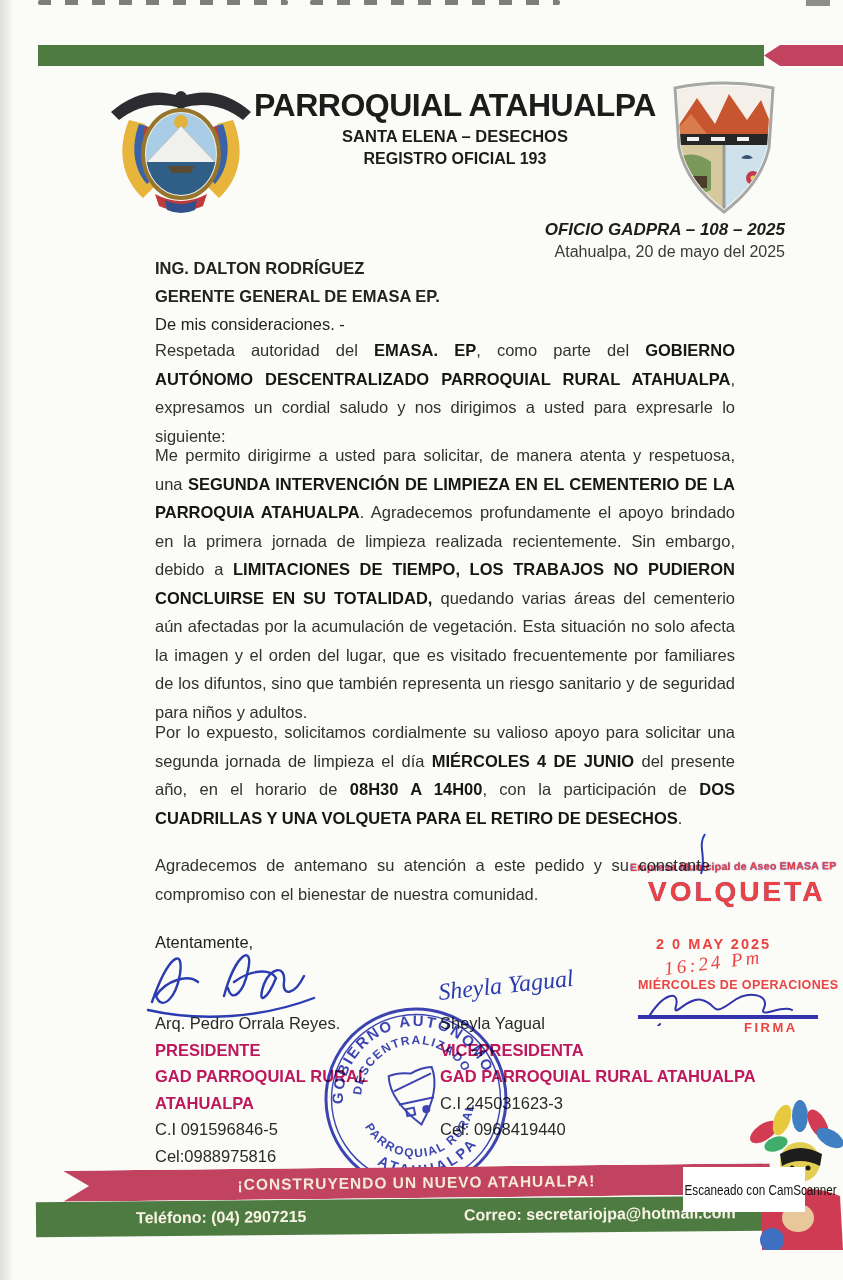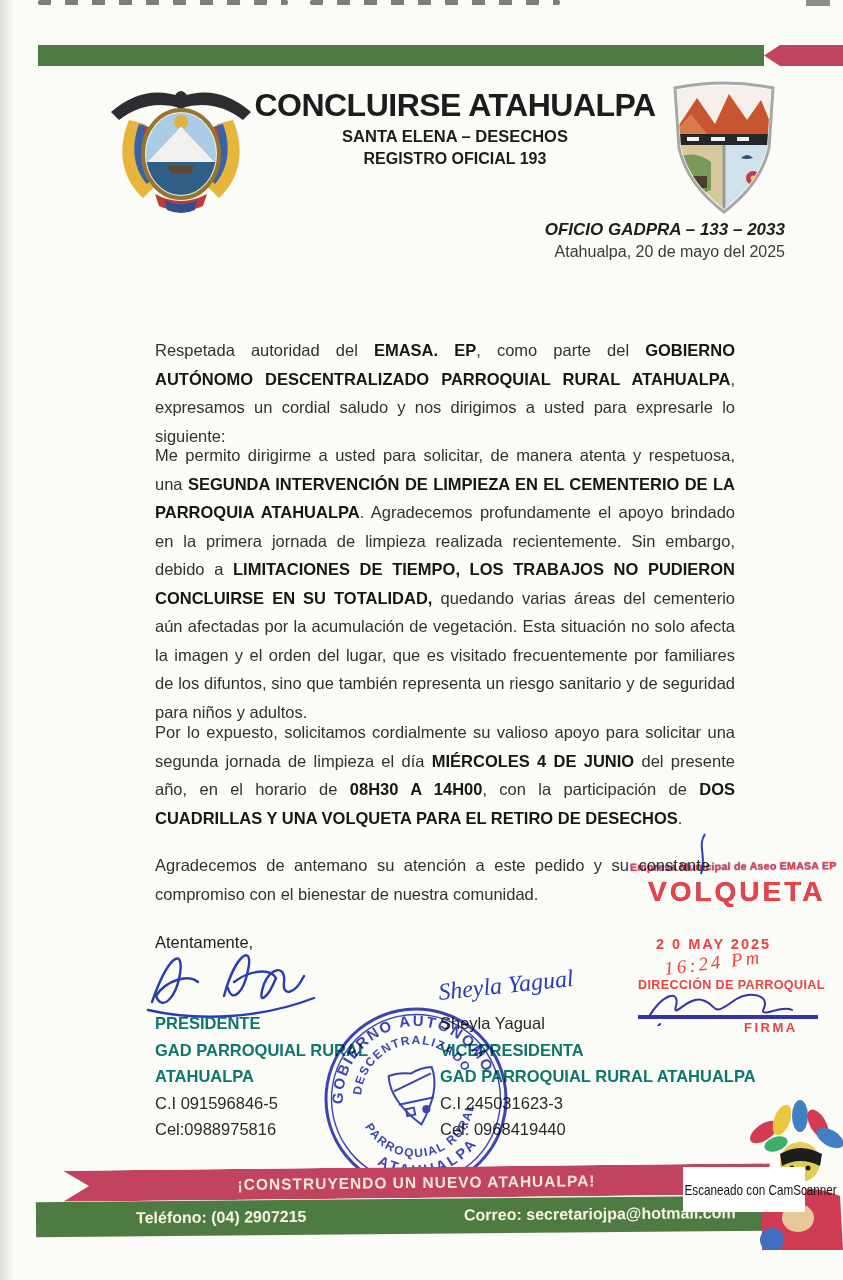--- a/index.html
+++ b/index.html
@@ -32,21 +32,21 @@
 
   
   .bodytext{width:580px;left:155px;font-size:16.5px;line-height:28.5px;
     text-align:justify;color:#313131;}
   .bodytext b{color:#161616;}
   .plainline{font-size:16.5px;line-height:28px;color:#222;}
   .bold{font-weight:800;}
 
   
   .signer{font-size:16.5px;line-height:26.5px;color:#2a2a2a;}
-  .signer .b{font-weight:800;color:#0f766e;}
+  .signer .b{font-weight:800;color:#be185d;}
   .script{font-family:"Liberation Serif",serif;font-style:italic;color:#2b3db5;}
 
   
   .rec{color:#ef4444;mix-blend-mode:multiply;text-decoration:underline;}
   .rec-company{font-size:10.5px;font-weight:800;letter-spacing:.3px;
     text-shadow:0 0 1.2px rgba(40,40,180,.9);transform:rotate(-.5deg);white-space:nowrap;}
   .rec-main{font-size:28px;font-weight:800;letter-spacing:3px;text-shadow:0 0 .7px #3434b2;}
   .rec-date{font-size:14.5px;font-weight:800;letter-spacing:2px;}
   .rec-time{font-family:"Liberation Serif",serif;font-style:italic;font-size:19px;transform:rotate(-7deg);letter-spacing:3px;}
   .rec-dept{font-size:12.5px;font-weight:800;letter-spacing:.4px;white-space:nowrap;}
@@ -107,21 +107,21 @@
         <rect x="48" y="80" width="76" height="34" fill="#2f5e87"></rect>
         <path d="M72,84 h28 l-5,7 h-18 Z" fill="#5b4a33"></path>
       </g>
 
       <path d="M60,112 Q86,126 112,112 L108,124 Q86,134 64,124 Z" fill="#bf3a3a"></path>
       <path d="M70,118 Q86,126 102,118 L100,128 Q86,134 72,128 Z" fill="#32508c"></path>
     </svg>
   </div>
 
   <div class="abs head-center">
-    <div class="head-title">CONCLUIRSE ATAHUALPA</div>
+    <div class="head-title">PARROQUIAL ATAHUALPA</div>
     <div class="head-sub2">SANTA ELENA – DESECHOS</div>
     <div class="head-sub3">REGISTRO OFICIAL 193</div>
   </div>
 
   <div class="abs" style="left:663px;top:80px;width:122px;height:138px;">
     <svg width="122" height="138" viewBox="0 0 122 138">
       <path d="M12,8 Q61,-2 110,8 L106,68 Q98,104 61,132 Q24,104 16,68 Z" fill="#fdfdfa" stroke="#a7a7a5" stroke-width="3"></path>
       <clipPath id="shieldclip">
           <path d="M14,10 Q61,0 108,10 L104,67 Q96,102 61,129 Q26,102 18,67 Z"></path>
         </clipPath>
@@ -139,24 +139,29 @@
         <rect x="61" y="65" width="51" height="70" fill="#cfe2ec"></rect>
         <path d="M78,78 q6,-6 12,0 q-6,2 -12,0" fill="#34506e"></path>
         <circle cx="90" cy="98" r="7" fill="#c23a50"></circle>
         <circle cx="90" cy="98" r="2.5" fill="#f0d24a"></circle>
         <rect x="59.5" y="65" width="3" height="70" fill="#9b9b98"></rect>
       </g>
     </svg>
   </div>
 
   <div class="abs ref-block">
-    <div class="ref-oficio">OFICIO GADPRA – 133 – 2033</div>
+    <div class="ref-oficio">OFICIO GADPRA – 108 – 2025</div>
     <div class="ref-date">Atahualpa, 20 de mayo del 2025</div>
   </div>
 
+  <div class="abs" style="left:155px;top:254px;width:580px;">
+    <div class="plainline bold">ING. DALTON RODRÍGUEZ</div>
+    <div class="plainline bold">GERENTE GENERAL DE EMASA EP.</div>
+    <div class="plainline">De mis consideraciones. -</div>
+  </div>
 
   <div class="abs bodytext" style="top:336px;"><span>Respetada autoridad del </span><b>EMASA. EP</b><span>, como parte del </span><b>GOBIERNO AUTÓNOMO DESCENTRALIZADO PARROQUIAL RURAL ATAHUALPA</b><span>, expresamos un cordial saludo y nos dirigimos a usted para expresarle lo siguiente:</span></div>
   <div class="abs bodytext" style="top:441px;"><span>Me permito dirigirme a usted para solicitar, de manera atenta y respetuosa, una </span><b>SEGUNDA INTERVENCIÓN DE LIMPIEZA EN EL CEMENTERIO DE LA PARROQUIA ATAHUALPA</b><span>. Agradecemos profundamente el apoyo brindado en la primera jornada de limpieza realizada recientemente. Sin embargo, debido a </span><b>LIMITACIONES DE TIEMPO, LOS TRABAJOS NO PUDIERON CONCLUIRSE EN SU TOTALIDAD,</b><span> quedando varias áreas del cementerio aún afectadas por la acumulación de vegetación. Esta situación no solo afecta la imagen y el orden del lugar, que es visitado frecuentemente por familiares de los difuntos, sino que también representa un riesgo sanitario y de seguridad para niños y adultos.</span></div>
   <div class="abs bodytext" style="top:718px;"><span>Por lo expuesto, solicitamos cordialmente su valioso apoyo para solicitar una segunda jornada de limpieza el día </span><b>MIÉRCOLES 4 DE JUNIO</b><span> del presente año, en el horario de </span><b>08H30 A 14H00</b><span>, con la participación de </span><b>DOS CUADRILLAS Y UNA VOLQUETA PARA EL RETIRO DE DESECHOS</b><span>.</span></div>
   <div class="abs bodytext" style="top:851px;width:555px;"><span>Agradecemos de antemano su atención a este pedido y su constante compromiso con el bienestar de nuestra comunidad.</span></div>
 
   <svg class="abs" style="left:693px;top:832px;" width="22" height="44">
     <path d="M12,2 C4,14 14,24 8,42" stroke="#2b3db5" stroke-width="2" fill="none"></path>
   </svg>
 
@@ -167,20 +172,21 @@
       <path d="M14,64 C30,18 46,8 42,36 C38,60 24,74 18,58 C28,42 50,36 60,44"></path>
       <path d="M86,58 C98,14 116,6 110,32 C106,54 94,66 90,50"></path>
       <path d="M96,44 C112,32 132,30 138,40 C130,60 118,70 126,46 C132,30 148,26 146,44 C144,58 156,58 166,38"></path>
       <path d="M10,72 C62,84 124,80 176,60"></path>
     </g>
   </svg>
 
   <div class="abs script stamp-blend" style="left:438px;top:972px;font-size:24px;transform:rotate(-6deg);">Sheyla Yagual</div>
 
   <div class="abs signer" style="left:155px;top:1010px;width:300px;">
+    <div>Arq. Pedro Orrala Reyes.</div>
     <div class="b">PRESIDENTE</div>
     <div class="b">GAD PARROQUIAL RURAL ATAHUALPA</div>
     <div>C.I 091596846-5</div>
     <div>Cel:0988975816</div>
   </div>
   <div class="abs signer" style="left:440px;top:1010px;width:320px;">
     <div>Sheyla Yagual</div>
     <div class="b">VICEPRESIDENTA</div>
     <div class="b">GAD PARROQUIAL RURAL ATAHUALPA</div>
     <div>C.I 245031623-3</div>
@@ -213,21 +219,21 @@
         <rect x="84" y="104" width="8" height="7"></rect>
       </g>
     </svg>
   </div>
 
   <div class="abs rec" style="left:612px;top:860px;width:231px;height:170px;">
     <div class="abs rec-company" style="left:18px;top:0;">Empresa Municipal de Aseo EMASA EP</div>
     <div class="abs rec-main" style="left:36px;top:16px;">VOLQUETA</div>
     <div class="abs rec-date" style="left:44px;top:76px;text-align:right;">2 0 MAY 2025</div>
     <div class="abs rec-time" style="left:52px;top:92px;">16:24 Pm</div>
-    <div class="abs rec-dept" style="left:26px;top:118px;">DIRECCIÓN DE PARROQUIAL</div>
+    <div class="abs rec-dept" style="left:26px;top:118px;">MIÉRCOLES DE OPERACIONES</div>
     <svg class="abs" style="left:28px;top:124px;" width="170" height="42">
       <g stroke="#3434b2" stroke-width="2" fill="none" stroke-linecap="round">
         <path d="M8,34 C24,8 40,6 36,22 C32,36 48,12 62,16 C78,20 70,34 92,18 C108,6 130,10 124,24 C118,36 142,20 152,26"></path>
         <path d="M20,40 L4,58"></path>
       </g>
     </svg>
     <div class="abs rec-line" style="left:26px;top:155px;width:180px;"></div>
     <div class="abs rec-firma" style="left:92px;top:160px;">FIRMA</div>
   </div>
 

